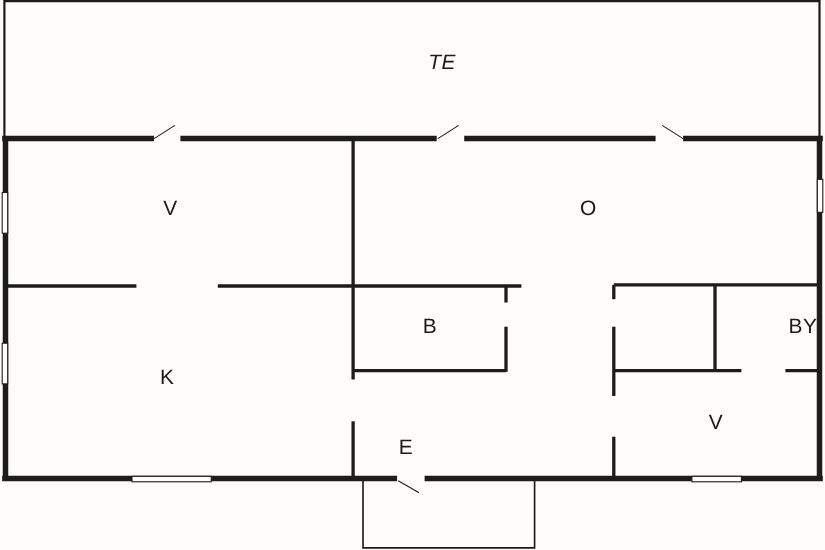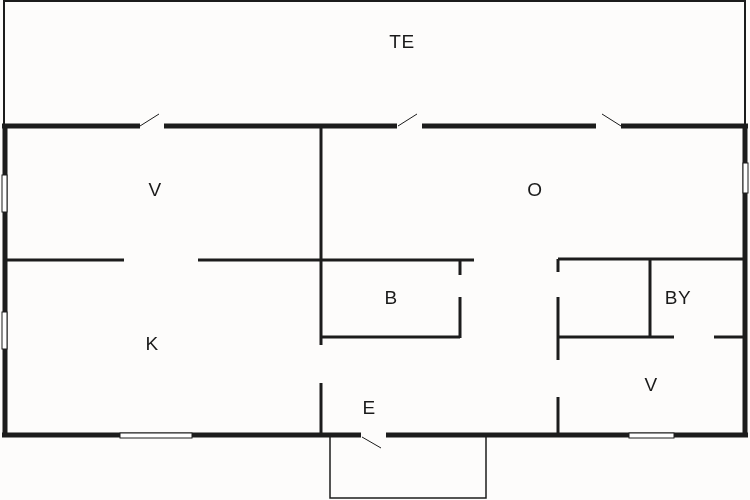--- a/index.html
+++ b/index.html
@@ -77,20 +77,20 @@
     <line x1="558" y1="297" x2="558" y2="360"></line>
     <line x1="558" y1="397" x2="558" y2="435"></line>
 
     <line x1="650" y1="259" x2="650" y2="337"></line>
 
     <line x1="558" y1="337" x2="674" y2="337"></line>
     <line x1="714" y1="337" x2="743" y2="337"></line>
   </g>
 </svg>
 
-<div class="room-label" style="left:402px; top:42px;">TE</div>
+<div class="room-label" style="left:402px; top:58px;font-style:italic;">TE</div>
 <div class="room-label" style="left:155px; top:190px;">V</div>
 <div class="room-label" style="left:535px; top:190px;">O</div>
 <div class="room-label" style="left:391px; top:298px;">B</div>
-<div class="room-label" style="left:678px; top:298px;">BY</div>
+<div class="room-label" style="left:730px; top:298px;">BY</div>
 <div class="room-label" style="left:152px; top:344px;">K</div>
 <div class="room-label" style="left:369px; top:408px;">E</div>
 <div class="room-label" style="left:651px; top:385px;">V</div>
 
 </body></html>

